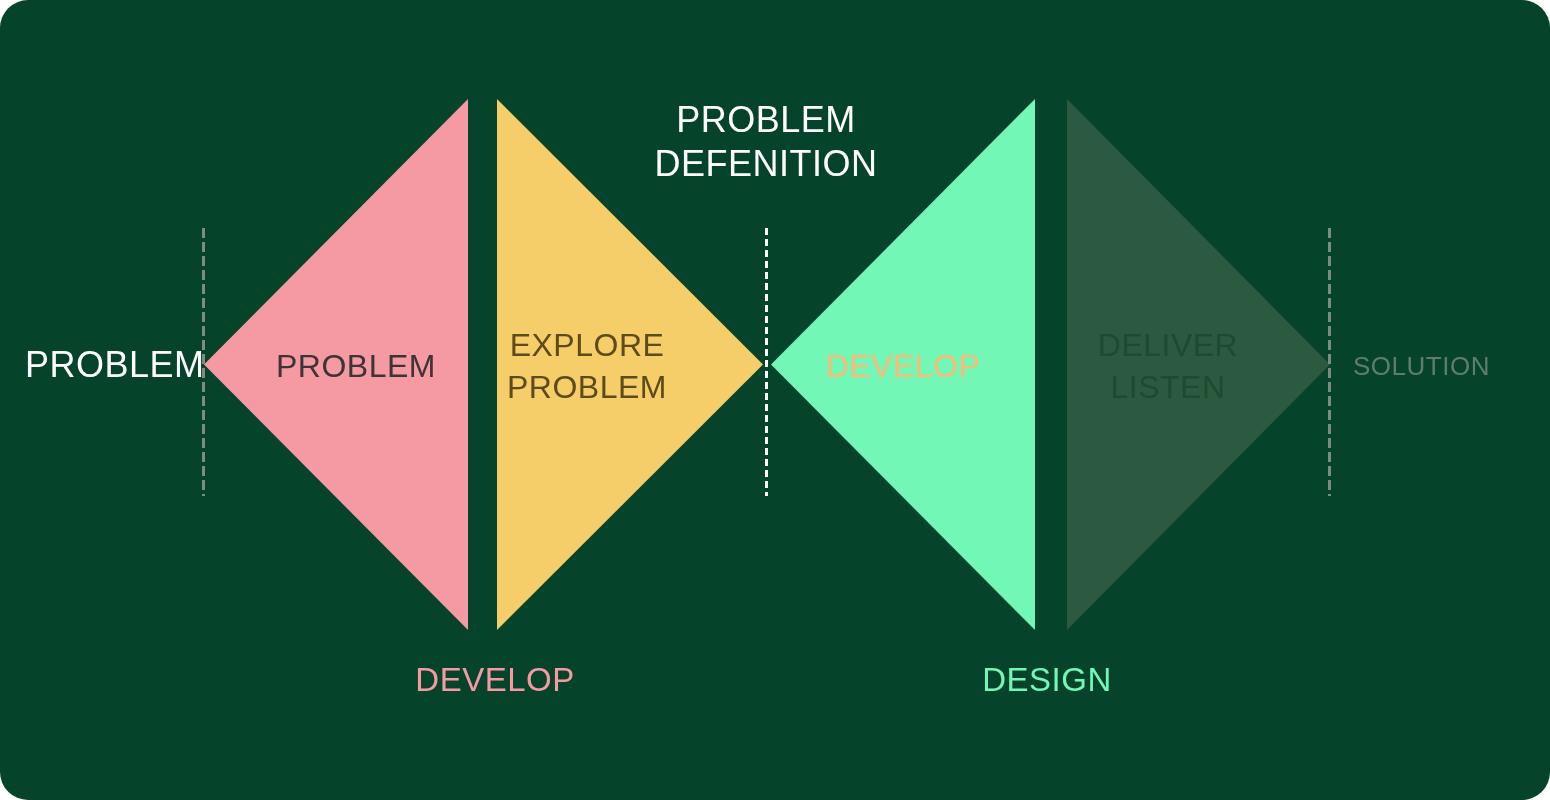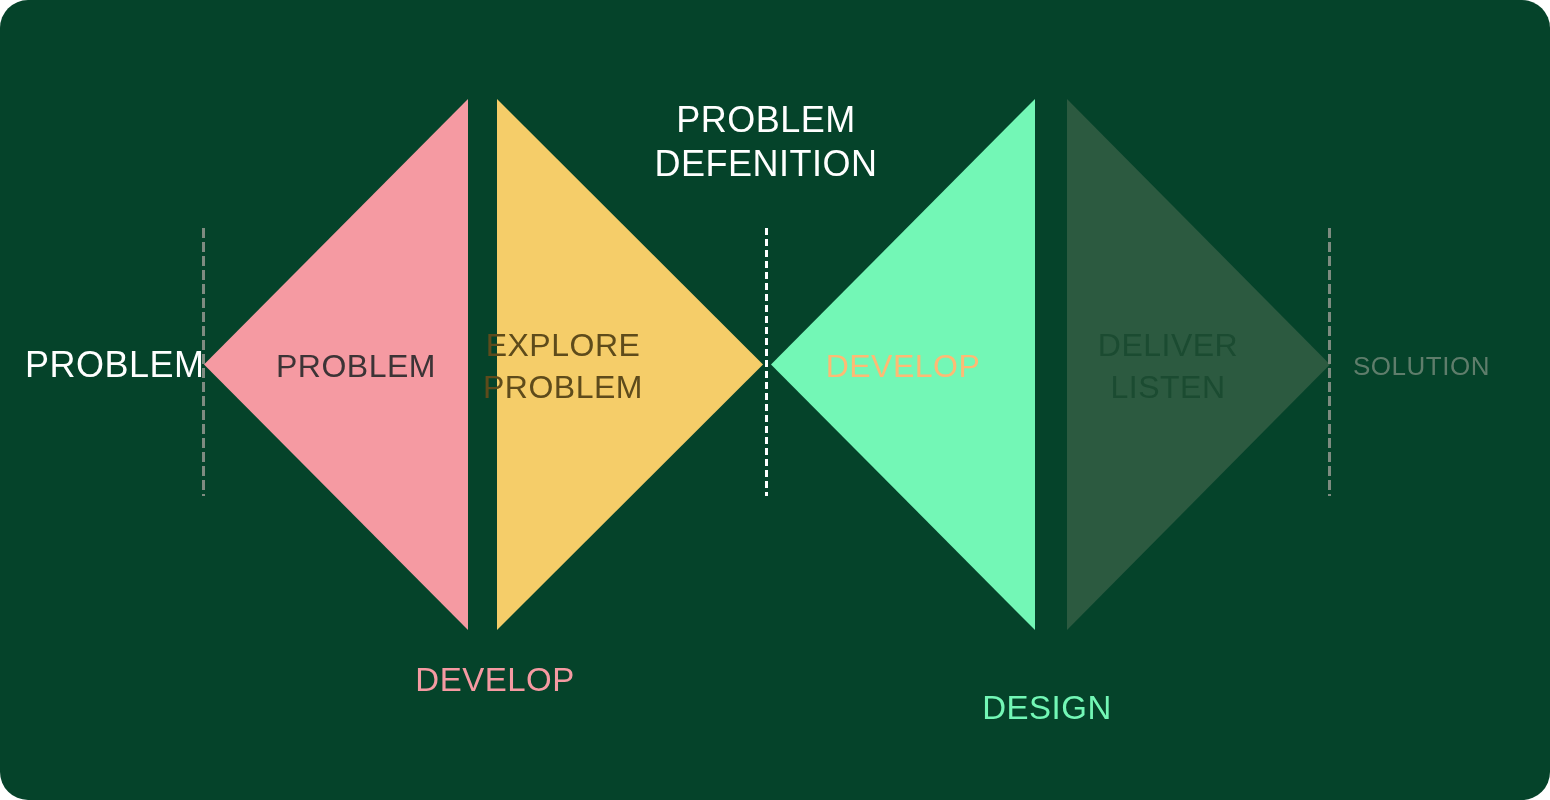--- a/index.html
+++ b/index.html
@@ -93,31 +93,31 @@
   .title-block span { display: block; }
   .stage-label {
     transform: translate(-50%, -50%);
     text-align: center;
     font-size: 32px;
     line-height: 42px;
     top: 366px;
   }
   .stage-label span { display: block; }
   .stage-discover { left: 356px; color: #3c3436; }
-  .stage-explore  { left: 563px; color: #5e4b1b; }
+  .stage-explore  { left: 587px; color: #5e4b1b; }
   .stage-develop  { left: 903px; color: #fdba74; }
   .stage-deliver  { left: 1168px; color: #1b4b31; }
   .phase-label {
     transform: translateX(-50%);
     top: 662px;
     font-size: 33px;
     line-height: 36px;
   }
   .phase-research { left: 495px;  color: #f59aa2; }
-  .phase-design   { left: 1047px; color: #73f7b6; margin-top: 28px; }
+  .phase-design   { left: 1047px; color: #73f7b6; }
 </style>
 </head>
 <body>
 
 <div id="canvas">
 
   <div class="tri tri-discover"></div>
   <div class="tri tri-explore"></div>
   <div class="tri tri-develop"></div>
   <div class="tri tri-deliver"></div>

